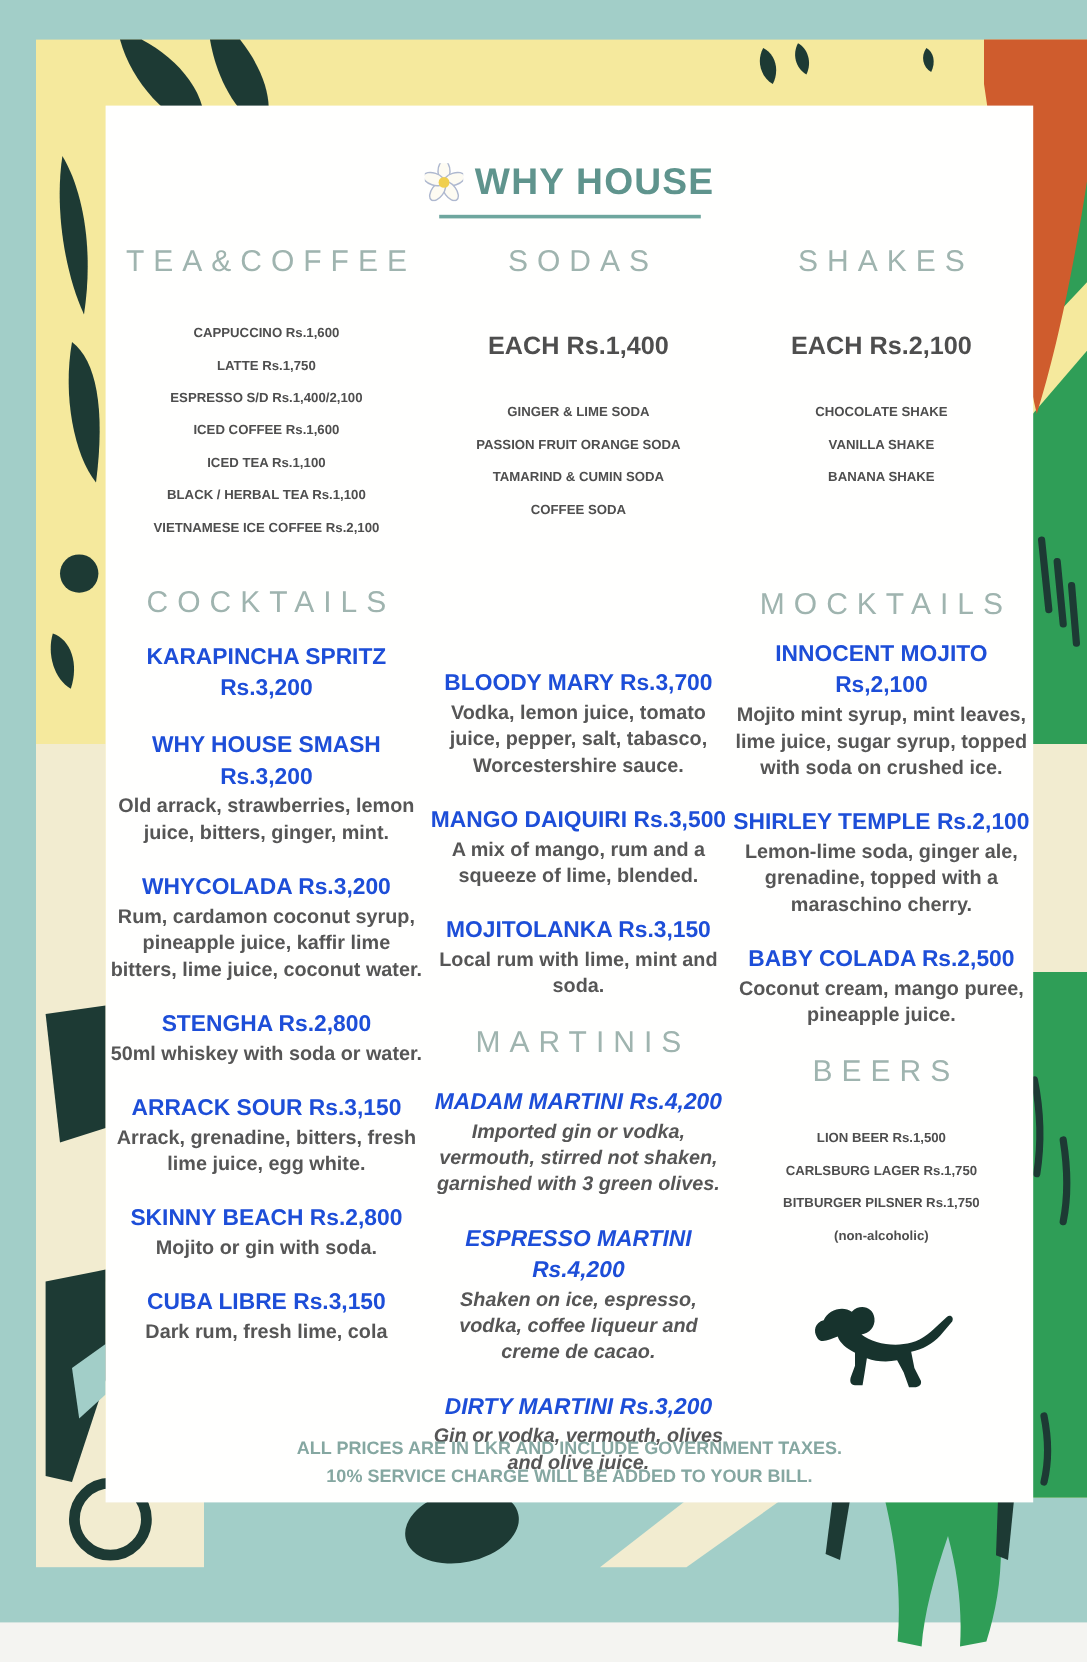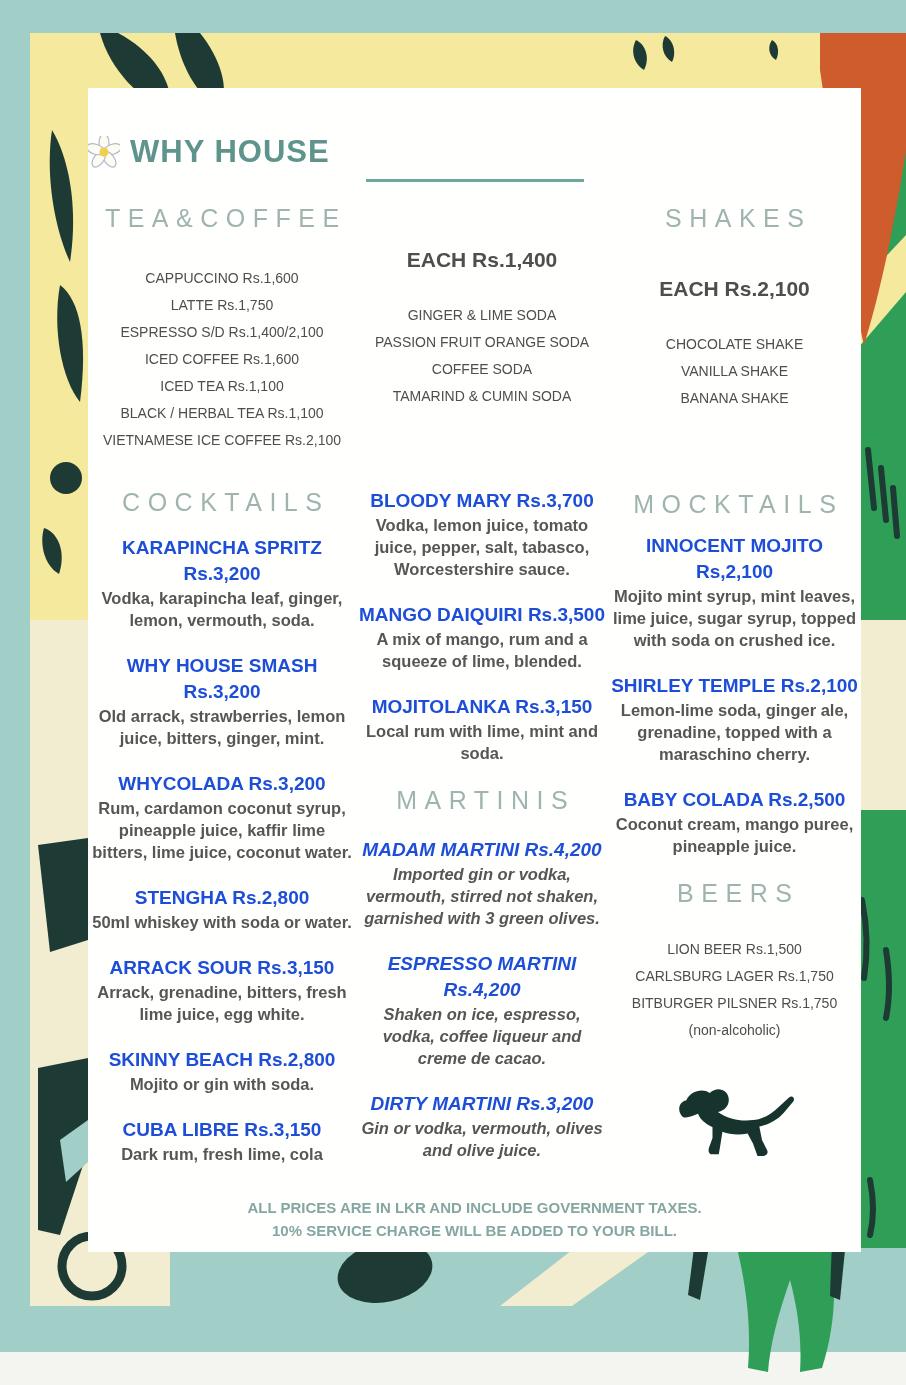--- a/index.html
+++ b/index.html
@@ -2,35 +2,35 @@
 <html><head>
 <meta charset="utf-8">
 <style>
   html,body{margin:0;padding:0;}
   .canvas{position:relative;width:906px;height:1385px;overflow:hidden;
           background:#f4f4f1;font-family:"Liberation Sans",sans-serif;}
   .frame{position:absolute;left:0;top:0;width:906px;height:1352px;background:#a2cec8;}
   .collage{position:absolute;left:0;top:0;}
   .card{position:absolute;left:88px;top:88px;width:773px;height:1164px;background:#fffffe;}
 
-  .title-row{display:flex;align-items:center;gap:10px;padding-top:46px;}
+  .title-row{display:flex;justify-content:center;align-items:center;gap:10px;padding-top:46px;}
   .title{font-size:31px;font-weight:bold;color:#5f948d;letter-spacing:1px;}
   .title-underline{width:218px;height:0;border-bottom:3px solid #6ea69e;margin:9px auto 0;}
 
   .cols{display:grid;grid-template-columns:268px 252px 253px;margin-top:22px;}
   .col{text-align:center;padding:0 3px;}
   .sec-h{font-size:25px;letter-spacing:0.30em;padding-left:0.30em;color:#9fb4af;
          font-weight:400;white-space:nowrap;line-height:29px;}
-  .plain{font-size:14px;font-weight:normal;color:#4e4e4e;line-height:27px;}
+  .plain{font-size:11px;font-weight:bold;color:#4e4e4e;line-height:27px;}
   .tea-list{margin-top:32px;}
   .each-line{margin-top:42px;font-size:21px;font-weight:bold;color:#4e4e4e;line-height:27px;}
   .soda-list,.shake-list{margin-top:29px;}
   .head-cocktails{margin-top:34px;}
   .left-entries{margin-top:18px;}
-  .center-entries{margin-top:78px;}
+  .center-entries{margin-top:118px;}
   .head-martinis{margin-top:6px;}
   .martini-entries{margin-top:22px;font-style:italic;}
   .head-mocktails{margin-top:78px;}
   .mock-entries{margin-top:14px;}
   .head-beers{margin-top:8px;}
   .beer-list{margin-top:28px;}
   .entry{margin-bottom:22px;}
   .e-name{font-size:19px;font-weight:bold;color:#1d4ed8;line-height:26px;}
   .e-desc{font-size:16.5px;font-weight:bold;color:#565656;line-height:22px;}
   .dog-wrap{margin-top:36px;display:flex;justify-content:center;}
@@ -118,21 +118,20 @@
           <div class="plain">ICED COFFEE Rs.1,600</div>
           <div class="plain">ICED TEA Rs.1,100</div>
           <div class="plain">BLACK / HERBAL TEA Rs.1,100</div>
           <div class="plain">VIETNAMESE ICE COFFEE Rs.2,100</div>
         </div>
         <div class="sec-h head-cocktails">COCKTAILS</div>
         <div class="left-entries">
           <div class="entry">
             <div class="e-name">KARAPINCHA SPRITZ</div>
             <div class="e-name">Rs.3,200</div>
-            <div class="e-desc">Vodka, karapincha leaf, ginger, lemon, vermouth, soda.</div>
           </div>
           <div class="entry">
             <div class="e-name">WHY HOUSE SMASH</div>
             <div class="e-name">Rs.3,200</div>
             <div class="e-desc">Old arrack, strawberries, lemon juice, bitters, ginger, mint.</div>
           </div>
           <div class="entry">
             <div class="e-name">WHYCOLADA Rs.3,200</div>
             <div class="e-desc">Rum, cardamon coconut syrup, pineapple juice, kaffir lime bitters, lime juice, coconut water.</div>
           </div>
@@ -149,26 +148,27 @@
             <div class="e-desc">Mojito or gin with soda.</div>
           </div>
           <div class="entry">
             <div class="e-name">CUBA LIBRE Rs.3,150</div>
             <div class="e-desc">Dark rum, fresh lime, cola</div>
           </div>
         </div>
       </div>
 
       <div class="col">
+        <div class="sec-h">SODAS</div>
         <div class="each-line">EACH Rs.1,400</div>
         <div class="soda-list">
           <div class="plain">GINGER &amp; LIME SODA</div>
           <div class="plain">PASSION FRUIT ORANGE SODA</div>
+          <div class="plain">TAMARIND &amp; CUMIN SODA</div>
           <div class="plain">COFFEE SODA</div>
-          <div class="plain">TAMARIND &amp; CUMIN SODA</div>
         </div>
         <div class="center-entries">
           <div class="entry">
             <div class="e-name">BLOODY MARY Rs.3,700</div>
             <div class="e-desc">Vodka, lemon juice, tomato juice, pepper, salt, tabasco, Worcestershire sauce.</div>
           </div>
           <div class="entry">
             <div class="e-name">MANGO DAIQUIRI Rs.3,500</div>
             <div class="e-desc">A mix of mango, rum and a squeeze of lime, blended.</div>
           </div>

